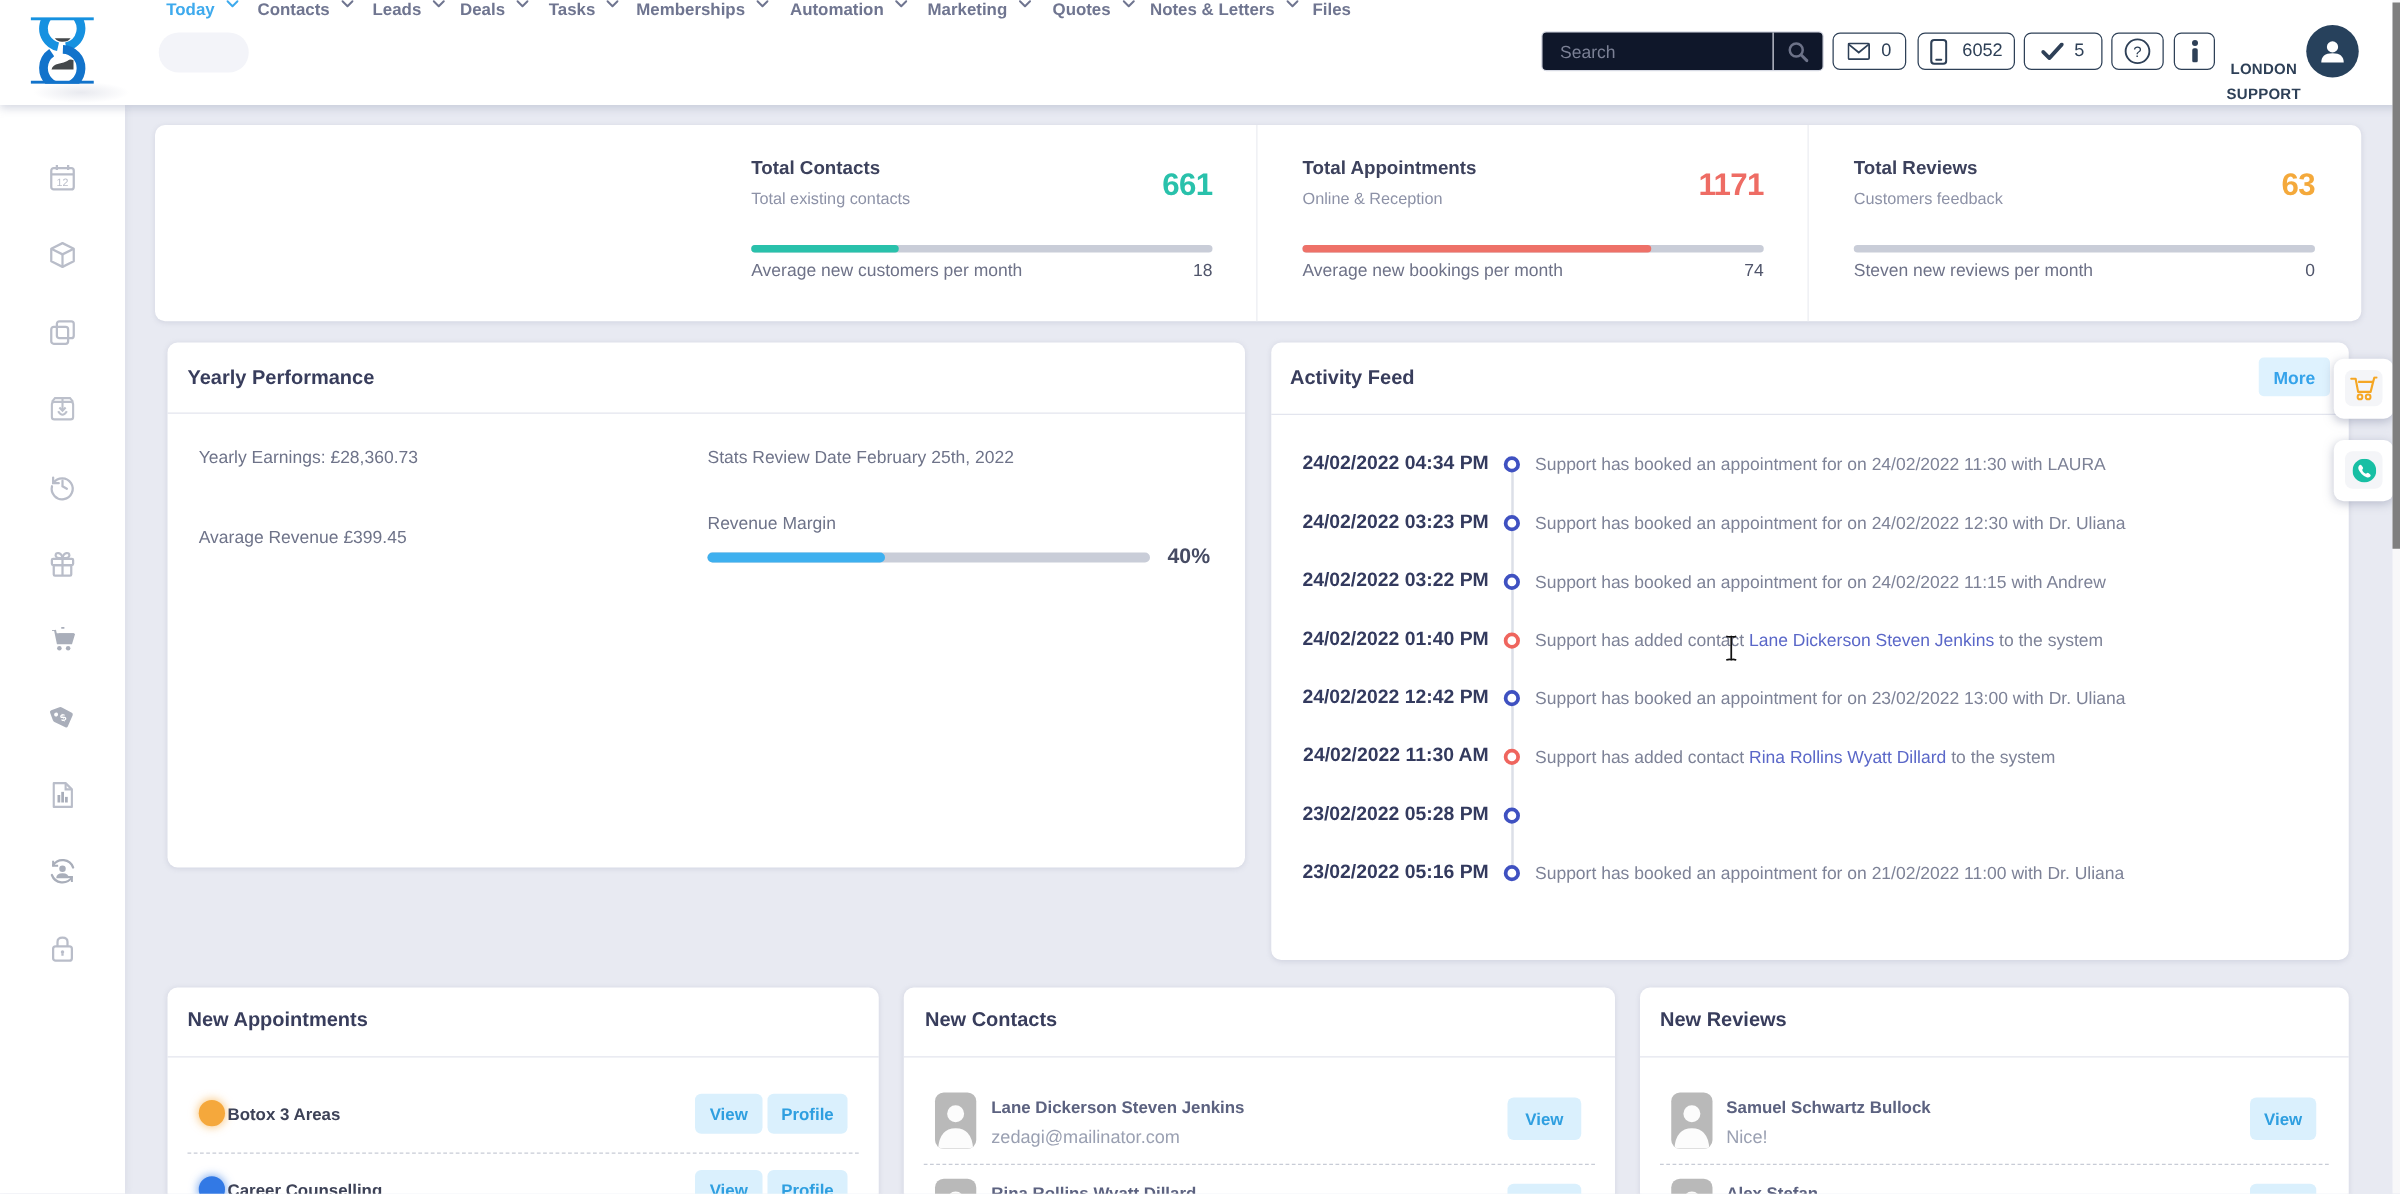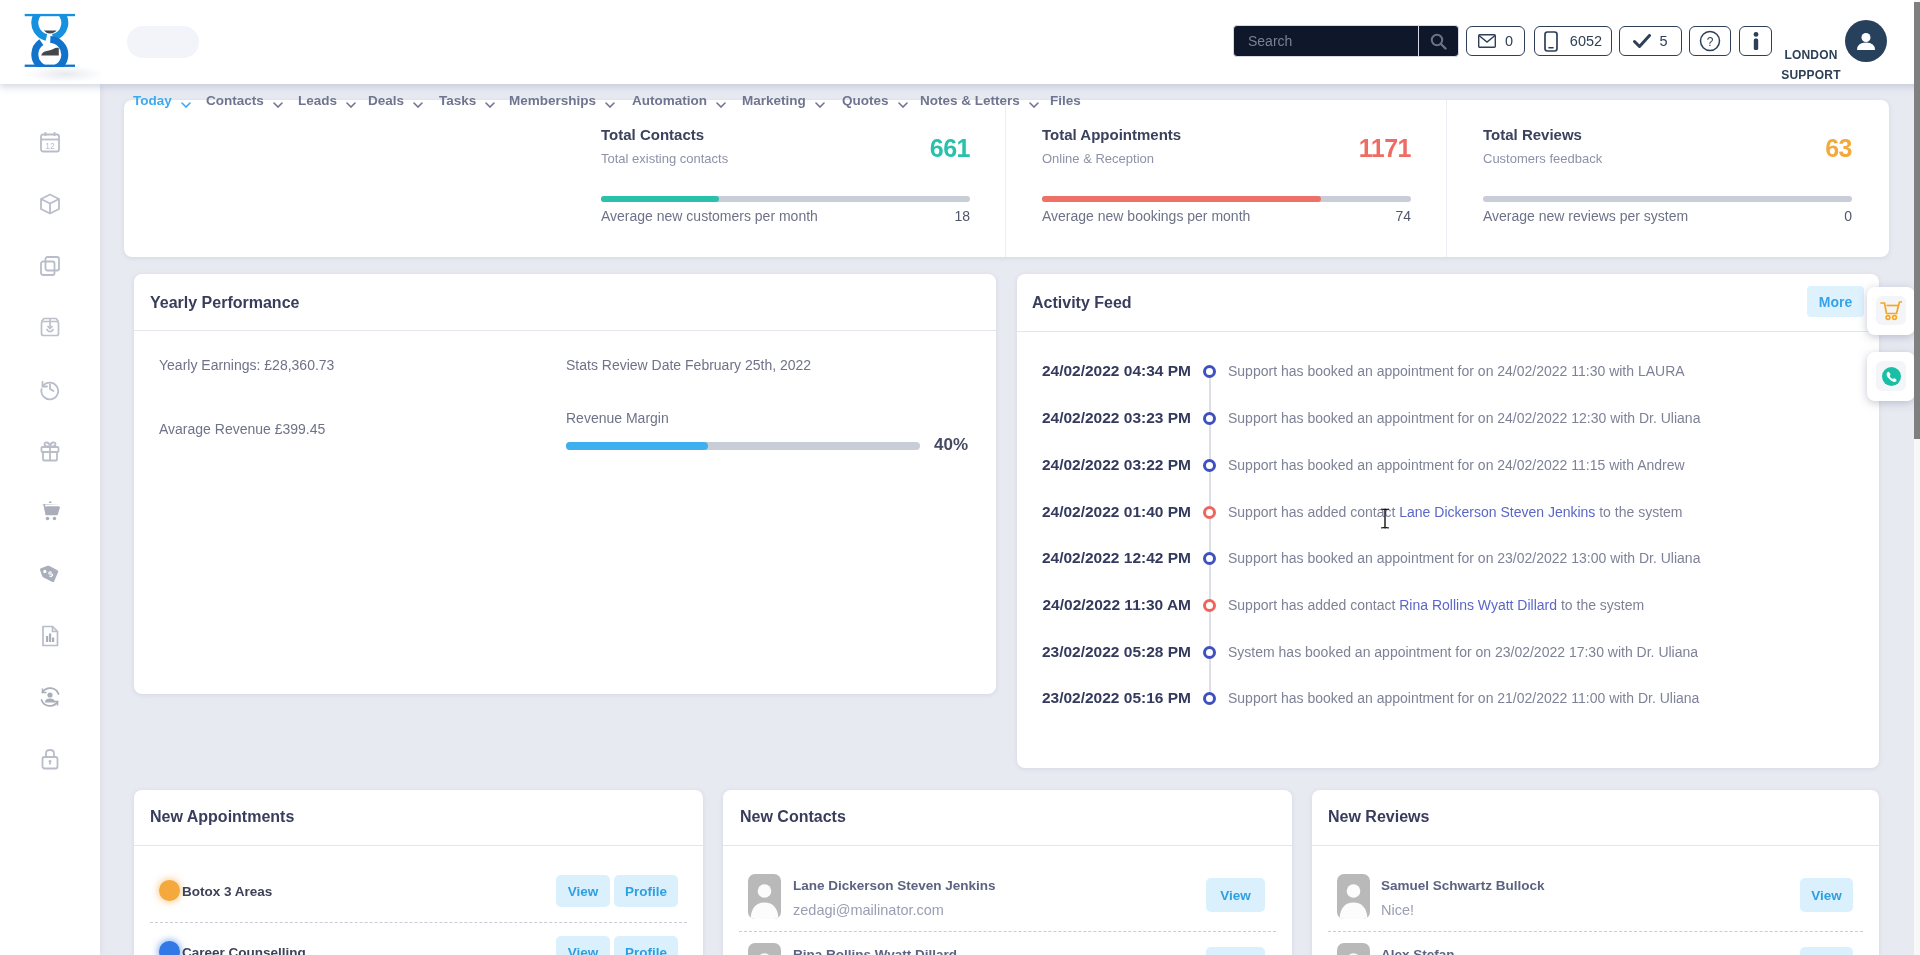--- a/index.html
+++ b/index.html
@@ -2,21 +2,21 @@
 <html><head>
 <meta charset="utf-8">
 <style>
 * { margin:0; padding:0; box-sizing:border-box; }
 html,body { width:1920px; height:955px; overflow:hidden; }
 body { font-family:"Liberation Sans", sans-serif; background:#e8eaf2; position:relative; }
 
 
 #header { position:absolute; left:0; top:0; width:1920px; height:84px; background:#fff; box-shadow:0 3px 7px rgba(160,166,188,.45); z-index:20; }
 #nav { position:absolute; left:0; top:0; height:84px; width:1920px; }
-.navitem { position:absolute; top:0; height:84px; display:flex; align-items:flex-end; color:#6f7590; font-size:13.5px; font-weight:bold; white-space:nowrap;margin-top:24px; }
+.navitem { position:absolute; top:0; height:84px; display:flex; align-items:flex-start; color:#6f7590; font-size:13.5px; font-weight:bold; white-space:nowrap; }
 .navitem .chev { margin-left:9px; }
 #navpill { position:absolute; left:127px; top:26px; width:72px; height:32px; border-radius:16px; background:#f3f4f9; }
 .chev { width:10px; height:6px; }
 
 
 #search { position:absolute; left:1233px; top:25px; width:226px; height:32px; border:1px solid #d7dae4; border-radius:4px; background:#0f172a; display:flex; }
 #search .ph { flex:1; display:flex; align-items:center; padding-left:14px; color:#7b8095; font-size:14px; }
 #search .sicon { width:40px; border-left:1px solid #d7dae4; display:flex; align-items:center; justify-content:center; }
 
 .hbtn { position:absolute; top:26px; height:30px; border:1.5px solid #2e4057; border-radius:6px; background:#fff; display:flex; align-items:center; justify-content:center; color:#2e4057; font-size:14.5px; }
@@ -304,21 +304,21 @@
         <div class="fill" style="width:75.5%;background:#ee7168"></div>
       </div>
     <div class="st-blabel">Average new bookings per month</div>
     <div class="st-bval">74</div>
   </div>
   <div class="statcol" style="left:1323px">
     <div class="st-title">Total Reviews</div>
     <div class="st-sub">Customers feedback</div>
     <div class="st-num" style="color:#f4a93b">63</div>
     <div class="st-bar"></div>
-    <div class="st-blabel">Average new reviews per system</div>
+    <div class="st-blabel">Steven new reviews per month</div>
     <div class="st-bval">0</div>
   </div>
 </div>
 
 <div class="card" id="yearly">
   <div class="card-h"></div>
   <div class="card-title" style="left:16px;top:20px;">Yearly Performance</div>
   <div class="ytext" style="left:25px;top:83px;">Yearly Earnings: £28,360.73</div>
   <div class="ytext" style="left:432px;top:83px;">Stats Review Date February 25th, 2022</div>
   <div class="ytext" style="left:25px;top:147px;">Avarage Revenue £399.45</div>
@@ -360,21 +360,20 @@
       <div class="tx">Support has booked an appointment for on 23/02/2022 13:00 with Dr. Uliana</div>
     </div>
   <div class="arow" style="top:316px">
       <div class="ts">24/02/2022 11:30 AM</div>
       <div class="dot red"></div>
       <div class="tx">Support has added contact&nbsp;<span class="lnk">Rina Rollins Wyatt Dillard</span>&nbsp;to the system</div>
     </div>
   <div class="arow" style="top:363px">
       <div class="ts">23/02/2022 05:28 PM</div>
       <div class="dot"></div>
-      <div class="tx">System has booked an appointment for on 23/02/2022 17:30 with Dr. Uliana</div>
     </div>
   <div class="arow" style="top:409px">
       <div class="ts">23/02/2022 05:16 PM</div>
       <div class="dot"></div>
       <div class="tx">Support has booked an appointment for on 21/02/2022 11:00 with Dr. Uliana</div>
     </div>
 </div>
 
 <div class="card" id="appts">
   <div class="card-h bcard-h"></div>

